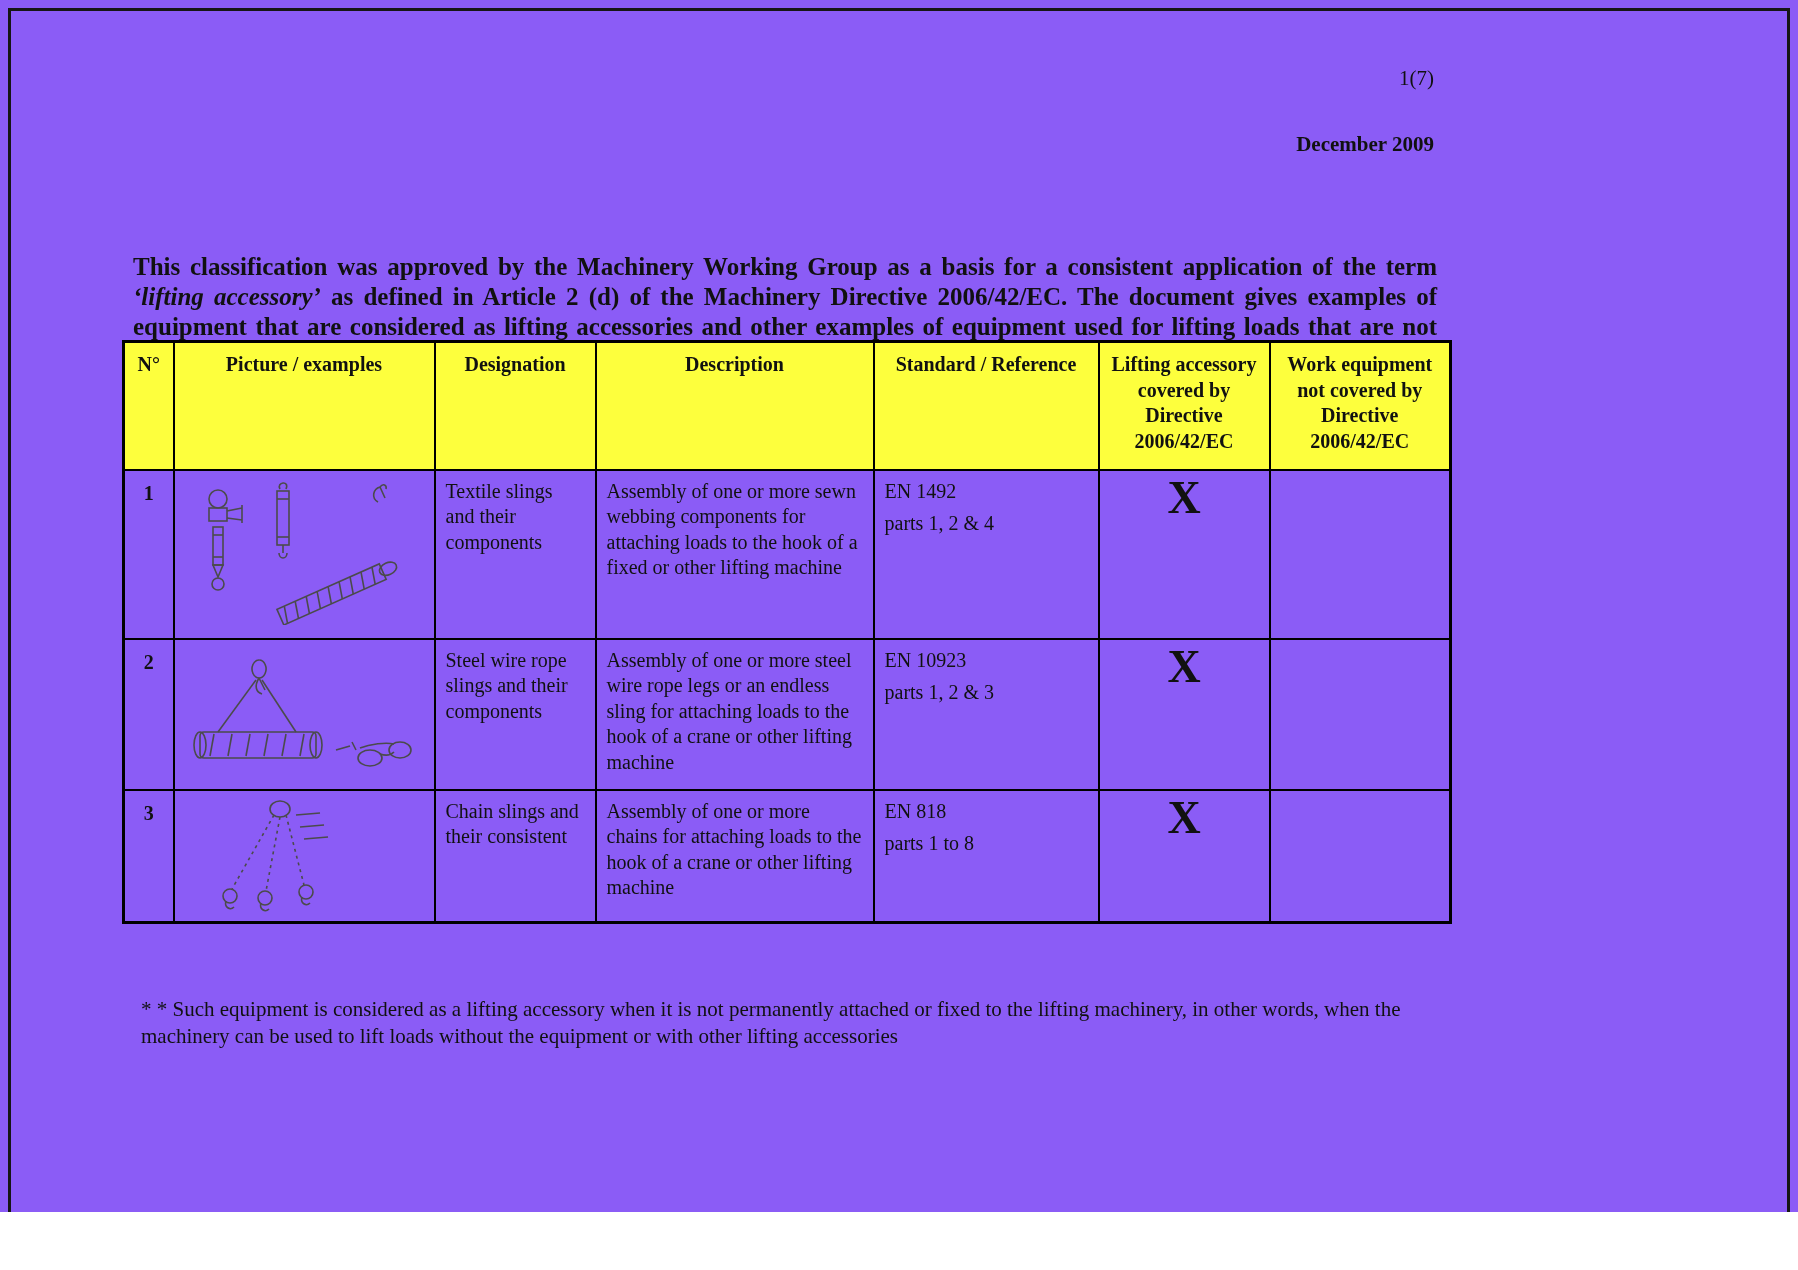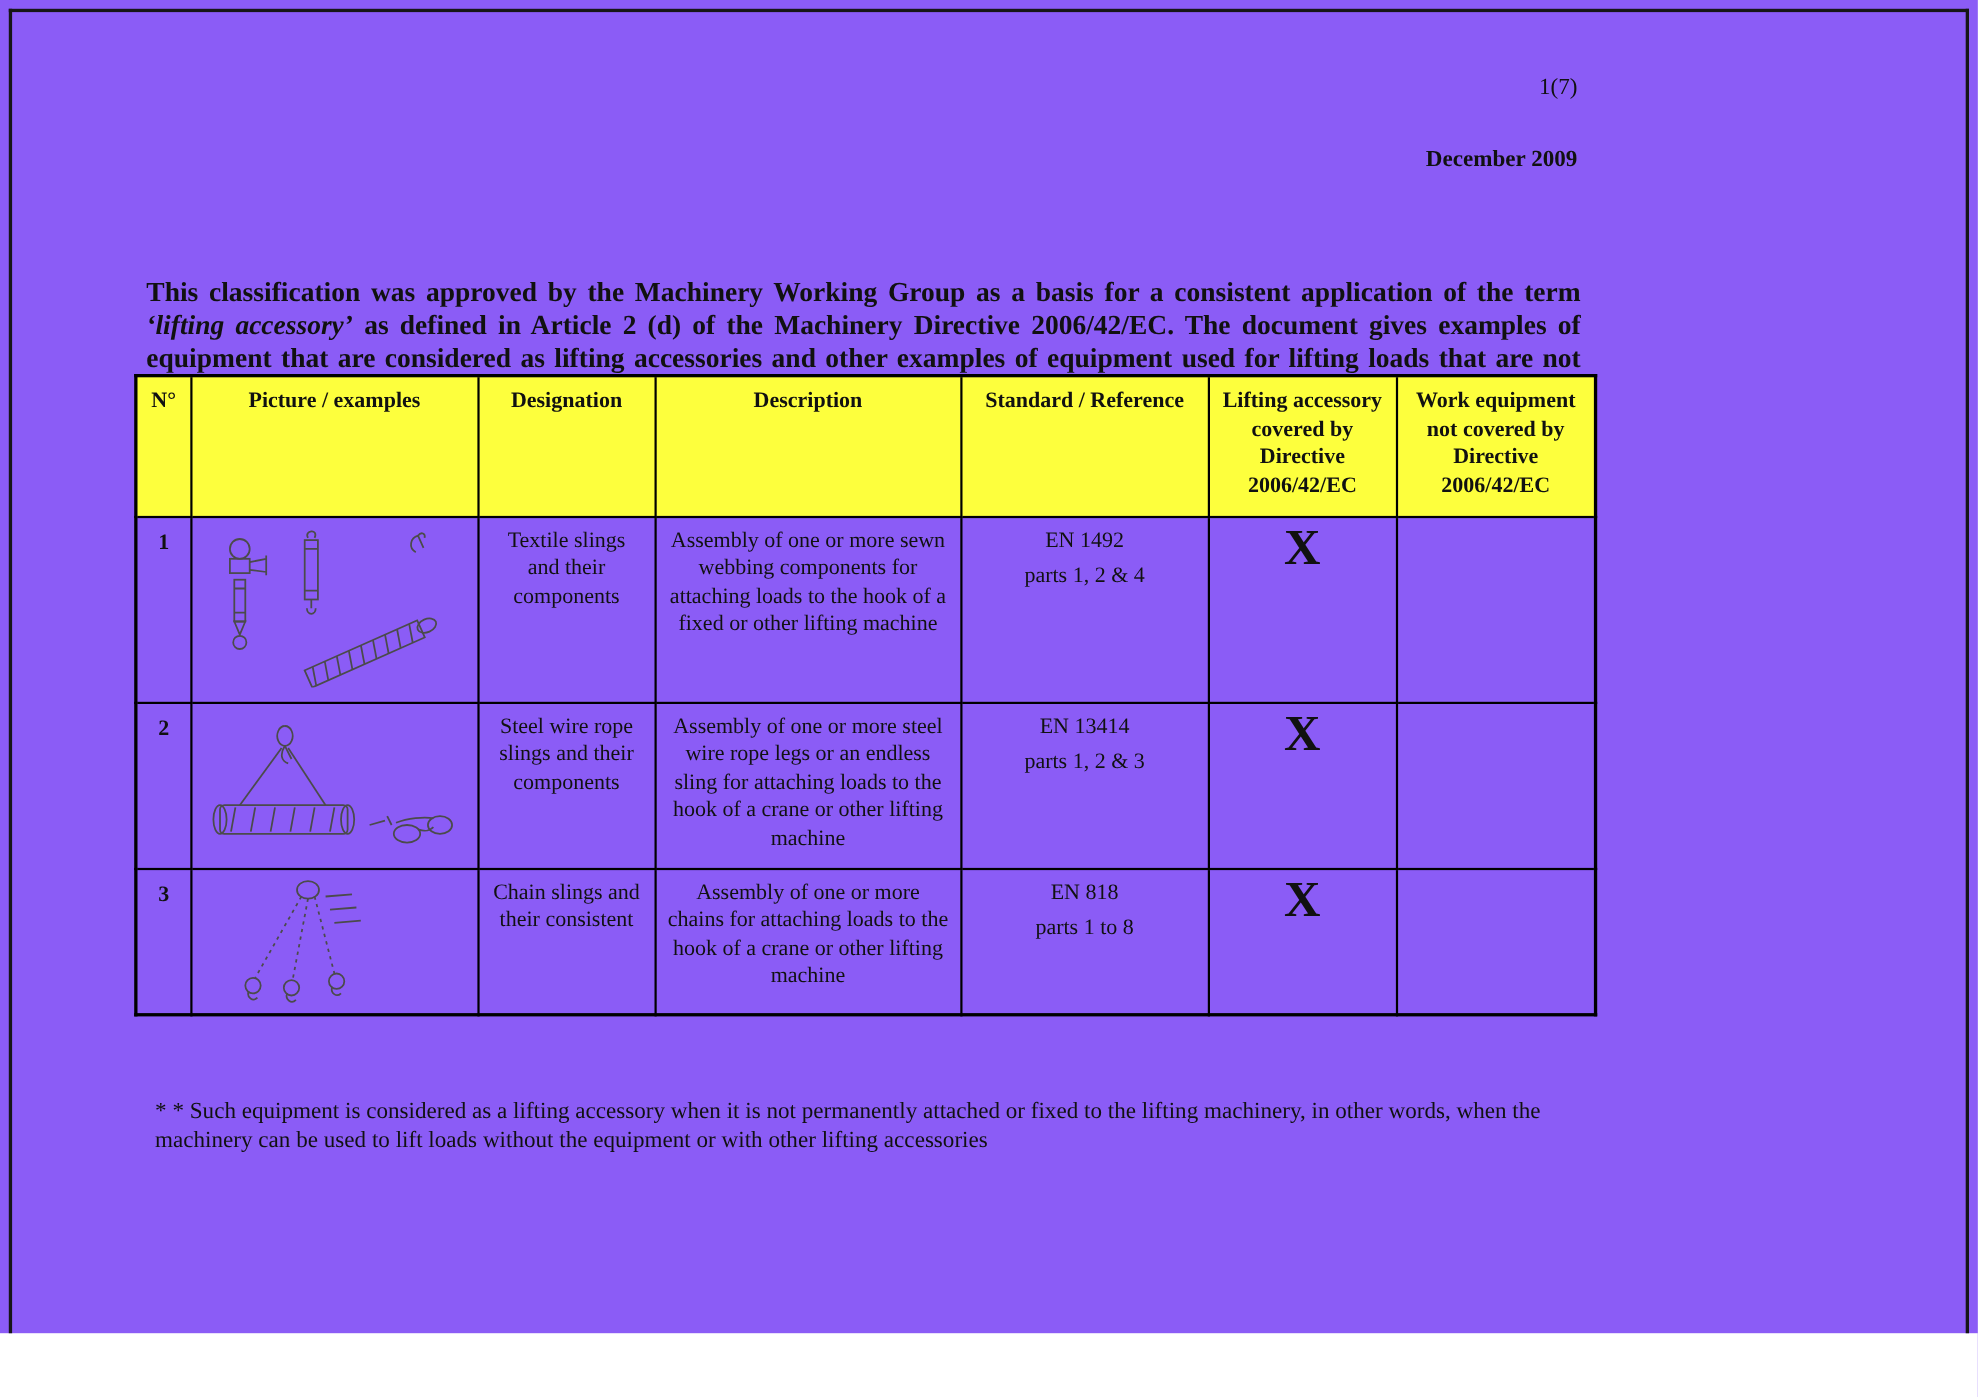--- a/index.html
+++ b/index.html
@@ -24,21 +24,21 @@
   }
   .intro .it { font-style:italic; }
 
   table.class-table {
     position:absolute; left:122px; top:340px;
     border-collapse:collapse; table-layout:fixed; width:1327px;
     border:3px solid #000;
   }
   .class-table td, .class-table th {
     border:2px solid #000; vertical-align:top; padding:8px 10px;
-    font-size:20px; line-height:1.28; text-align:center; font-weight:normal;
+    font-size:20px; line-height:1.28; text-align:left; font-weight:normal;
   }
   .class-table th {
     background:#fdff3d; font-weight:bold; text-align:center; font-size:20px;
     padding-top:9px;
   }
   .col-no  { width:50px; }
   .col-pic { width:261px; }
   .col-des { width:161px; }
   .col-dsc { width:278px; }
   .col-std { width:225px; }
@@ -156,21 +156,21 @@
           <path d="M168 96 l4 8"></path>
           <path d="M176 102 c10 -4 26 -6 34 -4"></path>
           <ellipse cx="186" cy="112" rx="12" ry="8"></ellipse>
           <ellipse cx="216" cy="104" rx="11" ry="8"></ellipse>
           <path d="M196 108 c6 2 10 2 14 -2"></path>
         </svg>
       </td>
       <td>Steel wire rope slings and their components</td>
       <td>Assembly of one or more steel wire rope legs or an endless sling for attaching loads to the hook of a crane or other lifting machine</td>
       <td class="cell-std">
-        <div>EN 13414</div>
+        <div>EN 10923</div>
         <div class="std-parts">parts 1, 2 &amp; 3</div>
       </td>
       <td class="cell-x"><span class="xmark">X</span></td>
       <td></td>
     </tr>
 
     <tr style="height:127px;">
       <td class="cell-no">3</td>
       <td class="cell-pic">
         <svg class="illus" width="240" height="118" viewBox="0 0 240 118">

